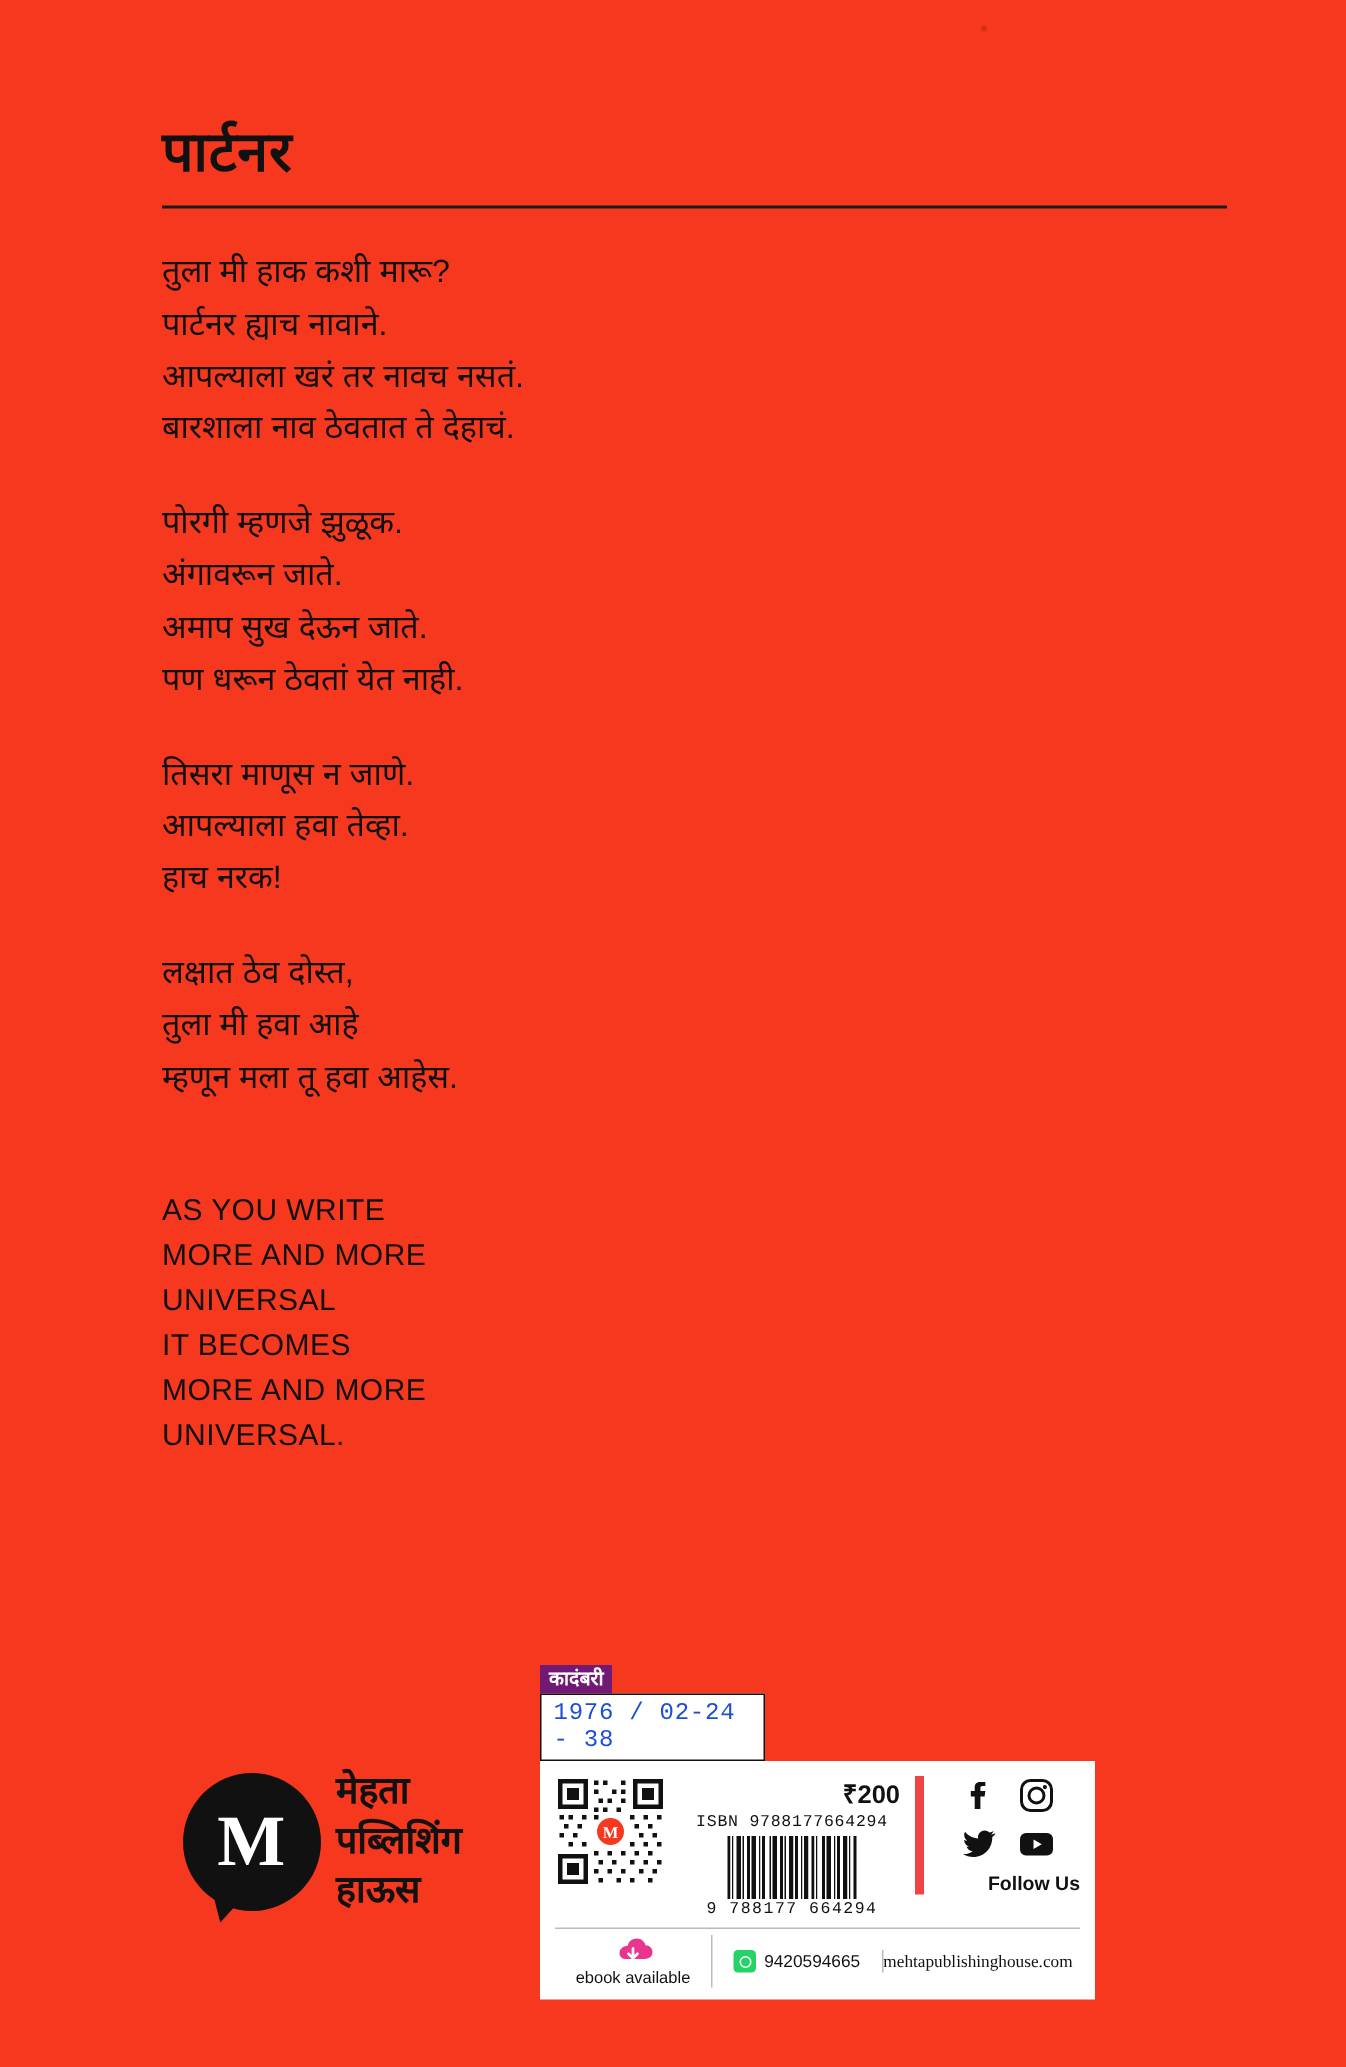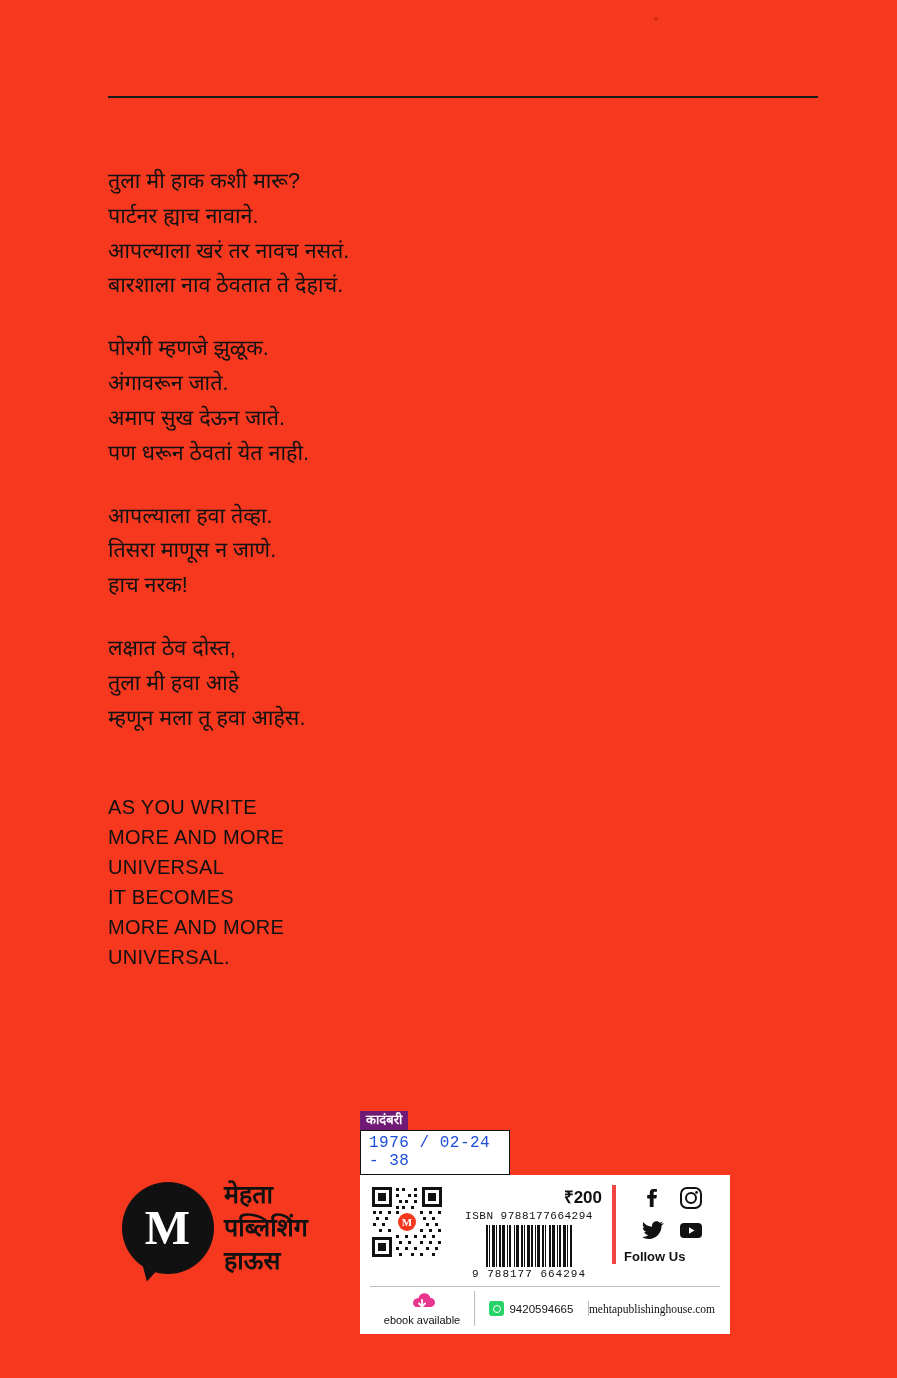--- a/index.html
+++ b/index.html
@@ -220,23 +220,23 @@
   .barcode-num {
     font-family: "Liberation Mono", monospace;
     font-size: 11px;
     color: #111111;
     letter-spacing: 1px;
     margin-top: 1px;
     text-align: center;
   }
   .social-col {
     width: 96px;
-    border-left: 4px solid #ef4444;
+    border-left: 6px solid #ef4444;
     padding-left: 8px;
-    text-align: left;
+    text-align: right;
   }
   .social-row {
     display: flex;
     justify-content: center;
     gap: 12px;
     margin-bottom: 6px;
   }
   .sicon {
     width: 26px;
     height: 26px;
@@ -312,42 +312,43 @@
   }
 </style>
 </head>
 <body>
 
 <div class="page">
 
   <div class="speck"></div>
 
   <div class="title-block">
+    <div class="book-title">पार्टनर</div>
     <div class="title-rule"></div>
   </div>
 
   <div class="poem">
 
     <div class="stanza">
       <div class="line">तुला मी हाक कशी मारू?</div>
       <div class="line">पार्टनर ह्याच नावाने.</div>
       <div class="line">आपल्याला खरं तर नावच नसतं.</div>
       <div class="line">बारशाला नाव ठेवतात ते देहाचं.</div>
     </div>
 
     <div class="stanza">
       <div class="line">पोरगी म्हणजे झुळूक.</div>
       <div class="line">अंगावरून जाते.</div>
       <div class="line">अमाप सुख देऊन जाते.</div>
       <div class="line">पण धरून ठेवतां येत नाही.</div>
     </div>
 
     <div class="stanza">
+      <div class="line">तिसरा माणूस न जाणे.</div>
       <div class="line">आपल्याला हवा तेव्हा.</div>
-      <div class="line">तिसरा माणूस न जाणे.</div>
       <div class="line">हाच नरक!</div>
     </div>
 
     <div class="stanza">
       <div class="line">लक्षात ठेव दोस्त,</div>
       <div class="line">तुला मी हवा आहे</div>
       <div class="line">म्हणून मला तू हवा आहेस.</div>
     </div>
 
   </div>

